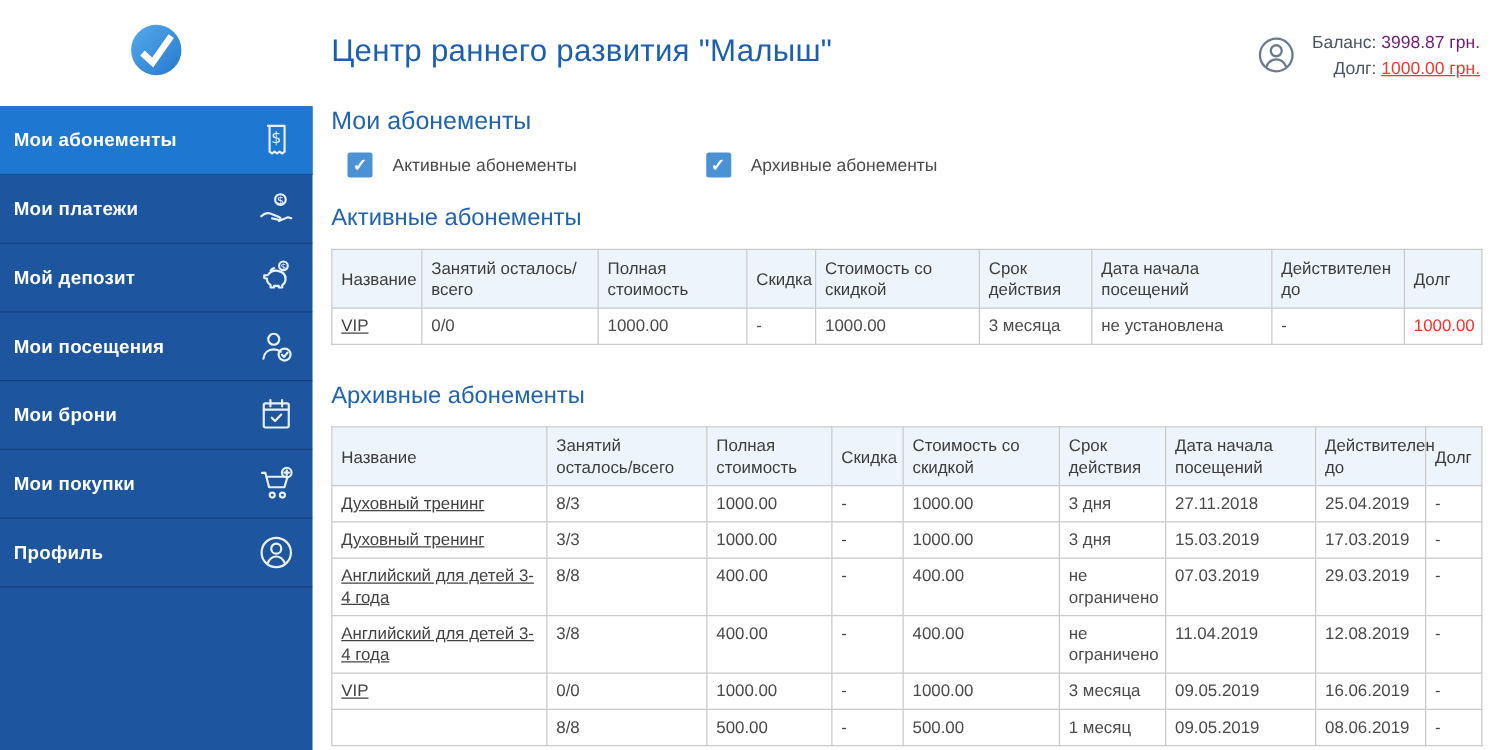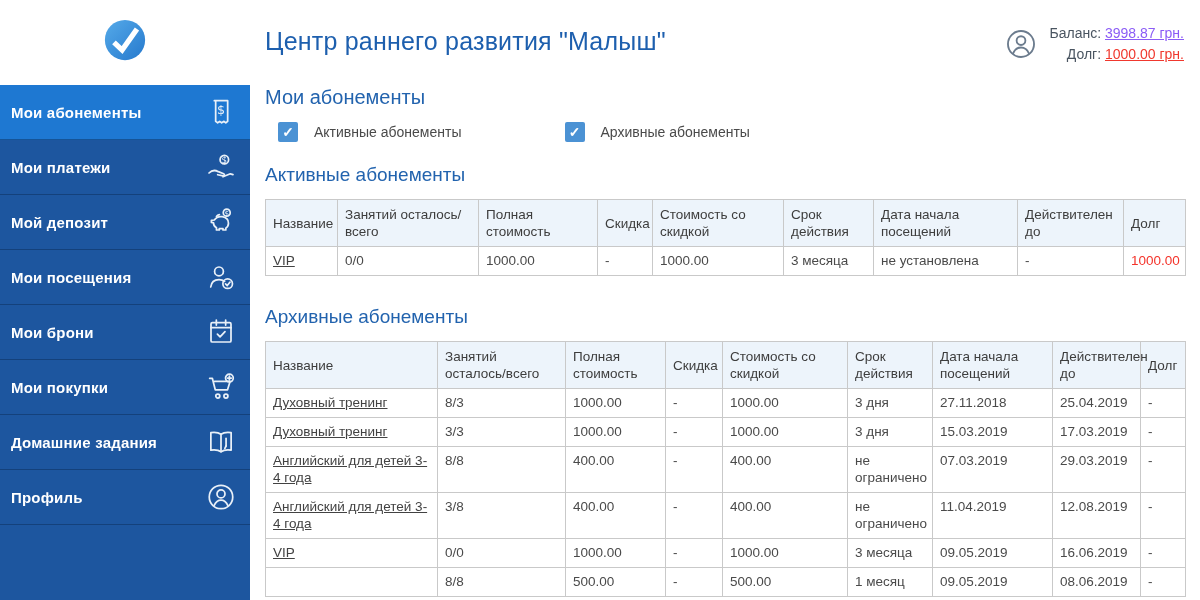--- a/index.html
+++ b/index.html
@@ -6,21 +6,21 @@
   html,body { background:#fff; }
   body { font-family:"Liberation Sans", sans-serif; }
   .app { position:relative; width:1200px; height:600px; overflow:hidden; background:#fff; }
 
   
   .header { position:absolute; top:0; left:0; width:1200px; height:85px; background:#fff; }
   .logo { position:absolute; left:102px; top:17px; width:46px; height:46px; }
   .app-title { position:absolute; left:265px; top:27px; font-size:25px; color:#1d5fae; letter-spacing:.2px; }
   .account { position:absolute; right:16px; top:23px; display:flex; align-items:center; gap:12px; }
   .account-lines { text-align:right; font-size:14px; line-height:21px; color:#4a5561; }
-  .balance-link { color:#8b5cf6; text-decoration:underline; cursor:pointer; }
+  .balance-link { color:#701a75; cursor:pointer; }
   .debt-link { color:#f0382e; text-decoration:underline; cursor:pointer; }
 
   
   .sidebar { position:absolute; left:0; top:85px; bottom:0; width:250px; background:#1d569f; }
   .sidebar ul { list-style:none; }
   .side-item { height:55px; display:flex; align-items:center; justify-content:space-between;
                padding:0 12px 0 11px; border-bottom:1px solid rgba(10,40,80,.45); cursor:pointer; }
   .side-item.active { background:#1e78d2; }
   .side-label { color:#fff; font-size:15px; font-weight:bold; letter-spacing:.2px; }
   .side-icon { width:34px; height:34px; flex:0 0 34px; display:flex; align-items:center; justify-content:center; }
@@ -147,31 +147,20 @@
               <path d="M3.5 5.5h2l2.2 8.6h9.2l1.9-6.3H7.2"></path>
               <circle cx="9.6" cy="18.8" r="1.5"></circle>
               <circle cx="15.7" cy="18.8" r="1.5"></circle>
               <circle cx="18.3" cy="5.3" r="2.9"></circle>
               <line x1="18.3" y1="3.9" x2="18.3" y2="6.7"></line>
               <line x1="16.9" y1="5.3" x2="19.7" y2="5.3"></line>
             </svg>
         </span>
       </li>
       <li class="side-item">
-        <span class="side-label">Домашние задания</span>
-        <span class="side-icon">
-          <svg viewBox="0 0 24 24">
-              <path d="M12 6.2C10 4.8 7.4 4.6 4.4 5v13.1c3-.4 5.6-.2 7.6 1.2 2-1.4 4.6-1.6 7.6-1.2V5c-3-.4-5.6-.2-7.6 1.2z"></path>
-              <line x1="12" y1="6.2" x2="12" y2="19.3"></line>
-              <line x1="15.8" y1="9.3" x2="15.8" y2="15"></line>
-              <path d="M15.8 15l-.9 1.8"></path>
-            </svg>
-        </span>
-      </li>
-      <li class="side-item">
         <span class="side-label">Профиль</span>
         <span class="side-icon">
           <svg viewBox="0 0 24 24">
               <circle cx="12" cy="12" r="8.8"></circle>
               <circle cx="12" cy="9.7" r="3"></circle>
               <path d="M6.9 18.3c1.2-2.7 3-3.9 5.1-3.9s3.9 1.2 5.1 3.9"></path>
             </svg>
         </span>
       </li>
     </ul>

